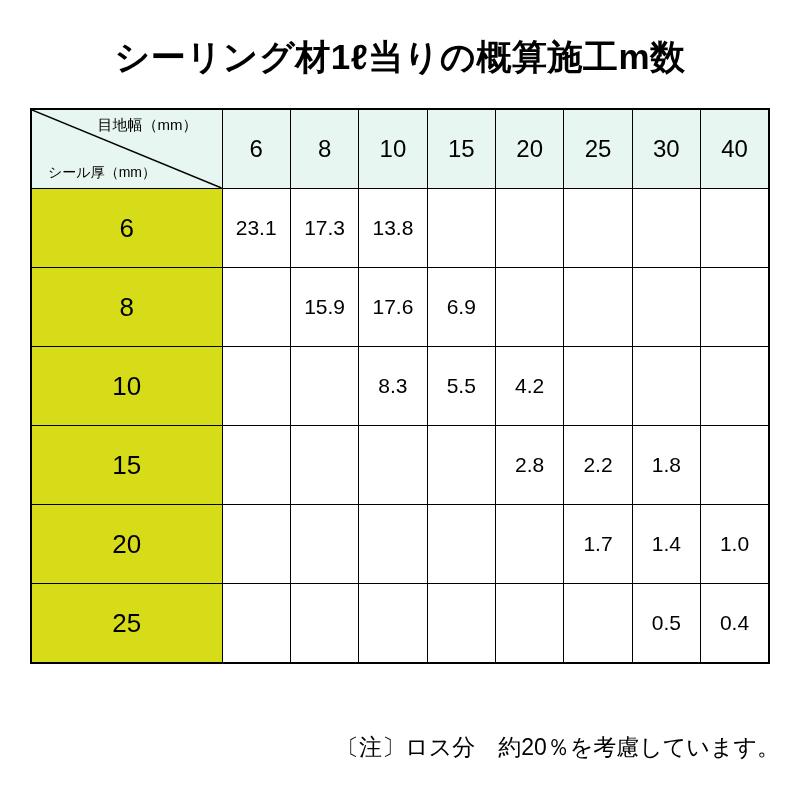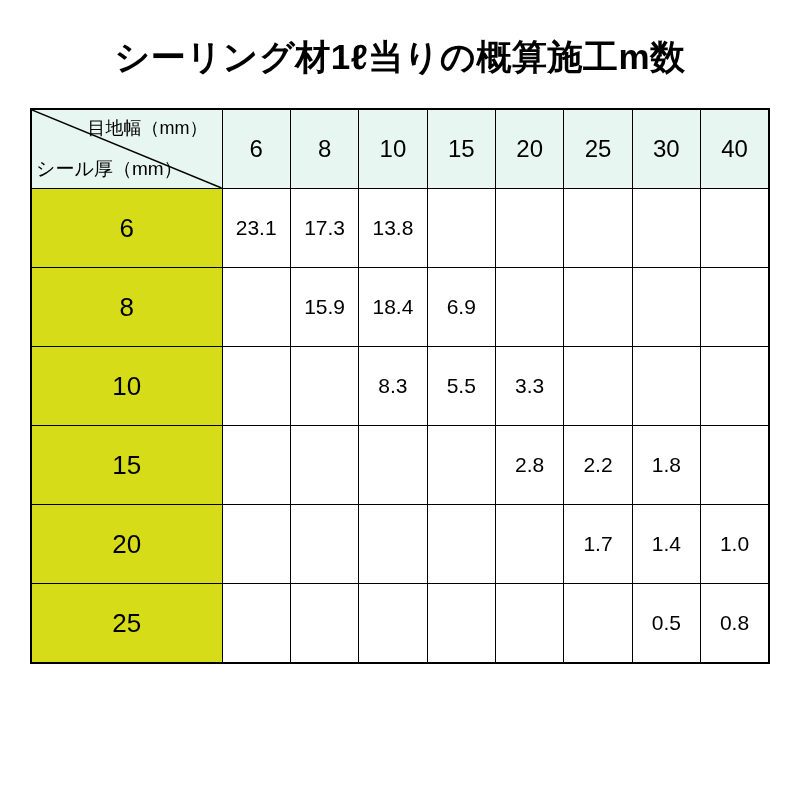--- a/index.html
+++ b/index.html
@@ -62,30 +62,30 @@
   .corner .diag {
     position: absolute;
     top: 0; left: 0;
     width: 100%;
     height: 100%;
     pointer-events: none;
   }
   .corner .lbl-top {
     position: absolute;
     top: 6px;
-    right: 14px;
-    font-size: 18px;
+    right: 24px;
+    font-size: 15px;
     white-space: nowrap;
     text-align: right;
   }
   .corner .lbl-bot {
     position: absolute;
     bottom: 6px;
-    left: 4px;
-    font-size: 19px;
+    left: 16px;
+    font-size: 14px;
     white-space: nowrap;
   }
   th.colhead {
     background: #e8f6f2;
     font-size: 24px;
     height: 78px;
   }
   td.rowhead {
     background: #d6dc17;
     font-size: 26px;
@@ -155,34 +155,34 @@
           <td class="val"></td>
           <td class="val"></td>
           <td class="val"></td>
           <td class="val"></td>
           <td class="val"></td>
         </tr>
         <tr>
           <td class="rowhead">8</td>
           <td class="val"></td>
           <td class="val">15.9</td>
-          <td class="val">18.4</td>
+          <td class="val">17.6</td>
           <td class="val">6.9</td>
           <td class="val"></td>
           <td class="val"></td>
           <td class="val"></td>
           <td class="val"></td>
         </tr>
         <tr>
           <td class="rowhead">10</td>
           <td class="val"></td>
           <td class="val"></td>
           <td class="val">8.3</td>
           <td class="val">5.5</td>
-          <td class="val">3.3</td>
+          <td class="val">4.2</td>
           <td class="val"></td>
           <td class="val"></td>
           <td class="val"></td>
         </tr>
         <tr>
           <td class="rowhead">15</td>
           <td class="val"></td>
           <td class="val"></td>
           <td class="val"></td>
           <td class="val"></td>
@@ -204,20 +204,21 @@
         </tr>
         <tr>
           <td class="rowhead">25</td>
           <td class="val"></td>
           <td class="val"></td>
           <td class="val"></td>
           <td class="val"></td>
           <td class="val"></td>
           <td class="val"></td>
           <td class="val">0.5</td>
-          <td class="val">0.8</td>
+          <td class="val">0.4</td>
         </tr>
       </tbody>
     </table>
   </div>
 
+  <div class="note">〔注〕ロス分　約20％を考慮しています。</div>
 
 </div>
 
 </body></html>

